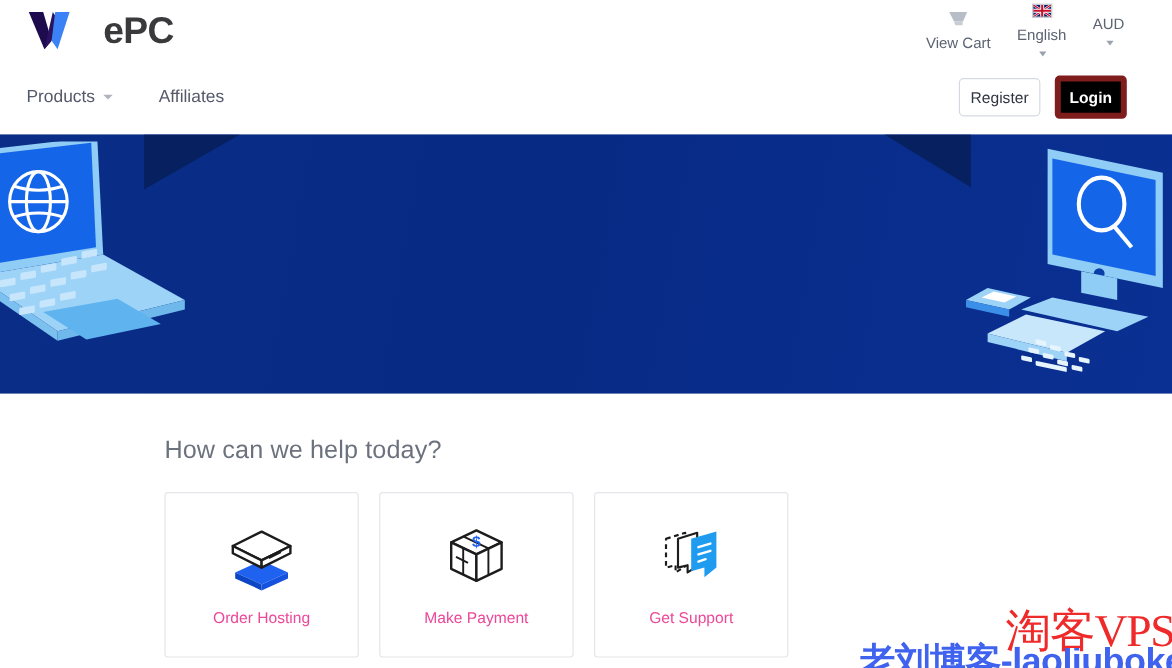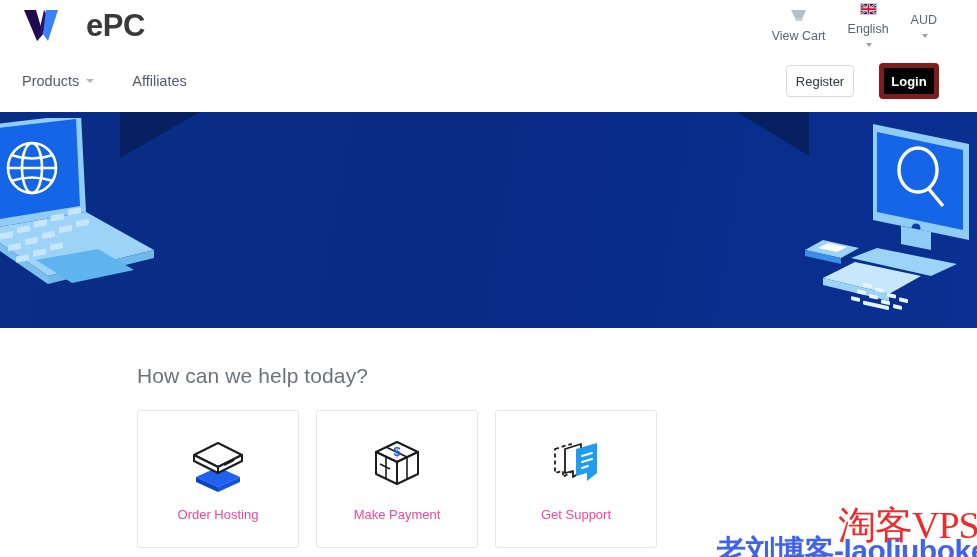--- a/index.html
+++ b/index.html
@@ -100,21 +100,20 @@
   }
   .btn {
     font-size: 13px;
     font-weight: 600;
     border-radius: 4px;
     cursor: pointer;
     display: flex;
     align-items: center;
     justify-content: center;
     line-height: 1;
-    margin-left: 13px;
   }
   .btn-register {
     width: 68px; height: 32px;
     background: #ffffff;
     border: 1px solid #d6dae0;
     color: #2f3542;
     font-weight: 400;
   }
   .btn-login {
     width: 60px; height: 36px;

